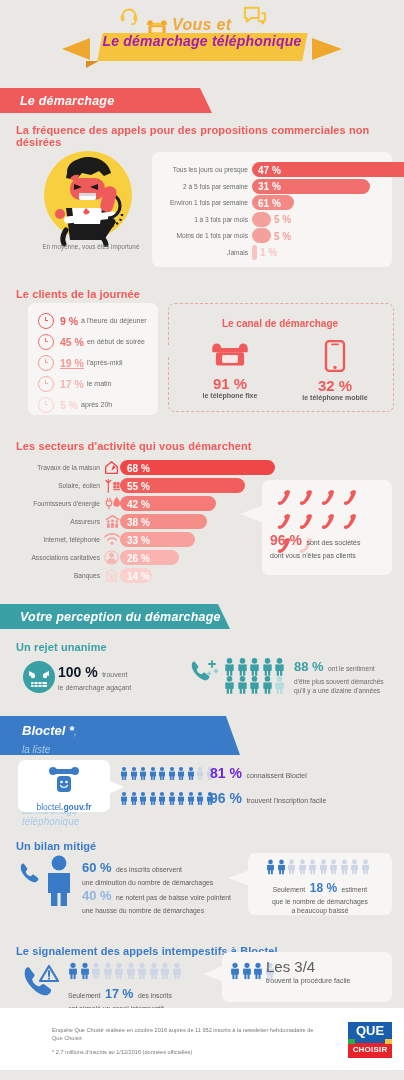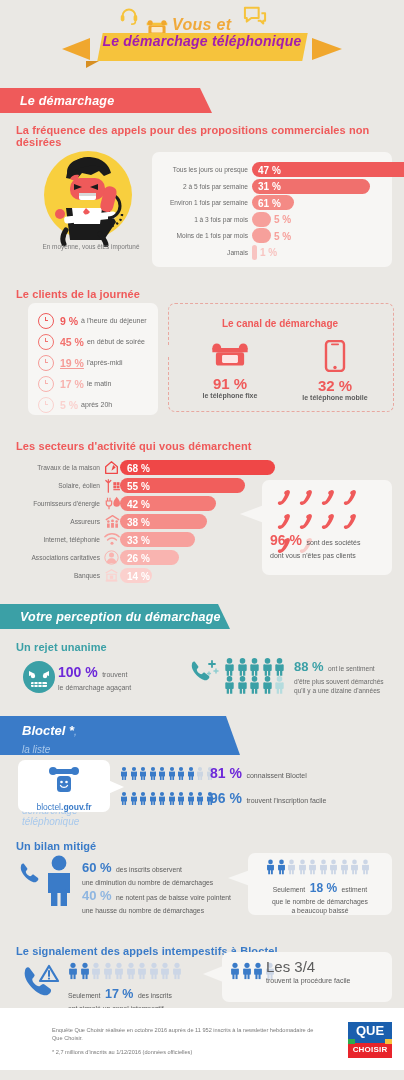--- a/index.html
+++ b/index.html
@@ -363,21 +363,21 @@
         <circle cx="17" cy="17" r="16" fill="#3ba0a6"></circle>
         <path d="M7 11l6 3-6 2z" fill="#fff"></path>
         <path d="M27 11l-6 3 6 2z" fill="#fff"></path>
         <circle cx="11" cy="16" r="2.2" fill="#fff"></circle>
         <circle cx="23" cy="16" r="2.2" fill="#fff"></circle>
         <rect x="9" y="22" width="16" height="5" rx="1" fill="#fff"></rect>
         <path d="M12 22v5M16 22v5M20 22v5M9 24.5h16" stroke="#3ba0a6" stroke-width=".9"></path>
       </svg>
   </div>
   <div style="position:absolute;left:58px;top:663px;">
-    <span style="font-size:14px;font-weight:bold;color:#6d28d9;">100 %</span>
+    <span style="font-size:14px;font-weight:bold;color:#0f172a;">100 %</span>
     <span style="font-size:7px;color:#6b6b6b;">trouvent</span>
     <div style="font-size:7px;color:#6b6b6b;margin-top:3px;">le démarchage agaçant</div>
   </div>
 
   <div style="position:absolute;left:188px;top:659px;">
     <svg width="34" height="30" viewBox="0 0 34 30">
         <path d="M4 5c0-2 2-3 3-2l3 4c1 1 0 2-1 3-1 2 3 6 5 5 1-1 2-2 3-1l4 3c1 1 0 3-2 4-5 2-17-9-15-16z" fill="#3ba0a6"></path>
         <path d="M24 2v6M21 5h6" stroke="#3ba0a6" stroke-width="1.8" stroke-linecap="round"></path>
         <path d="M28 10v4M26 12h4" stroke="#8fcdd0" stroke-width="1.5" stroke-linecap="round"></path>
         <path d="M21 13v3M19.5 14.5h3" stroke="#8fcdd0" stroke-width="1.3" stroke-linecap="round"></path>

